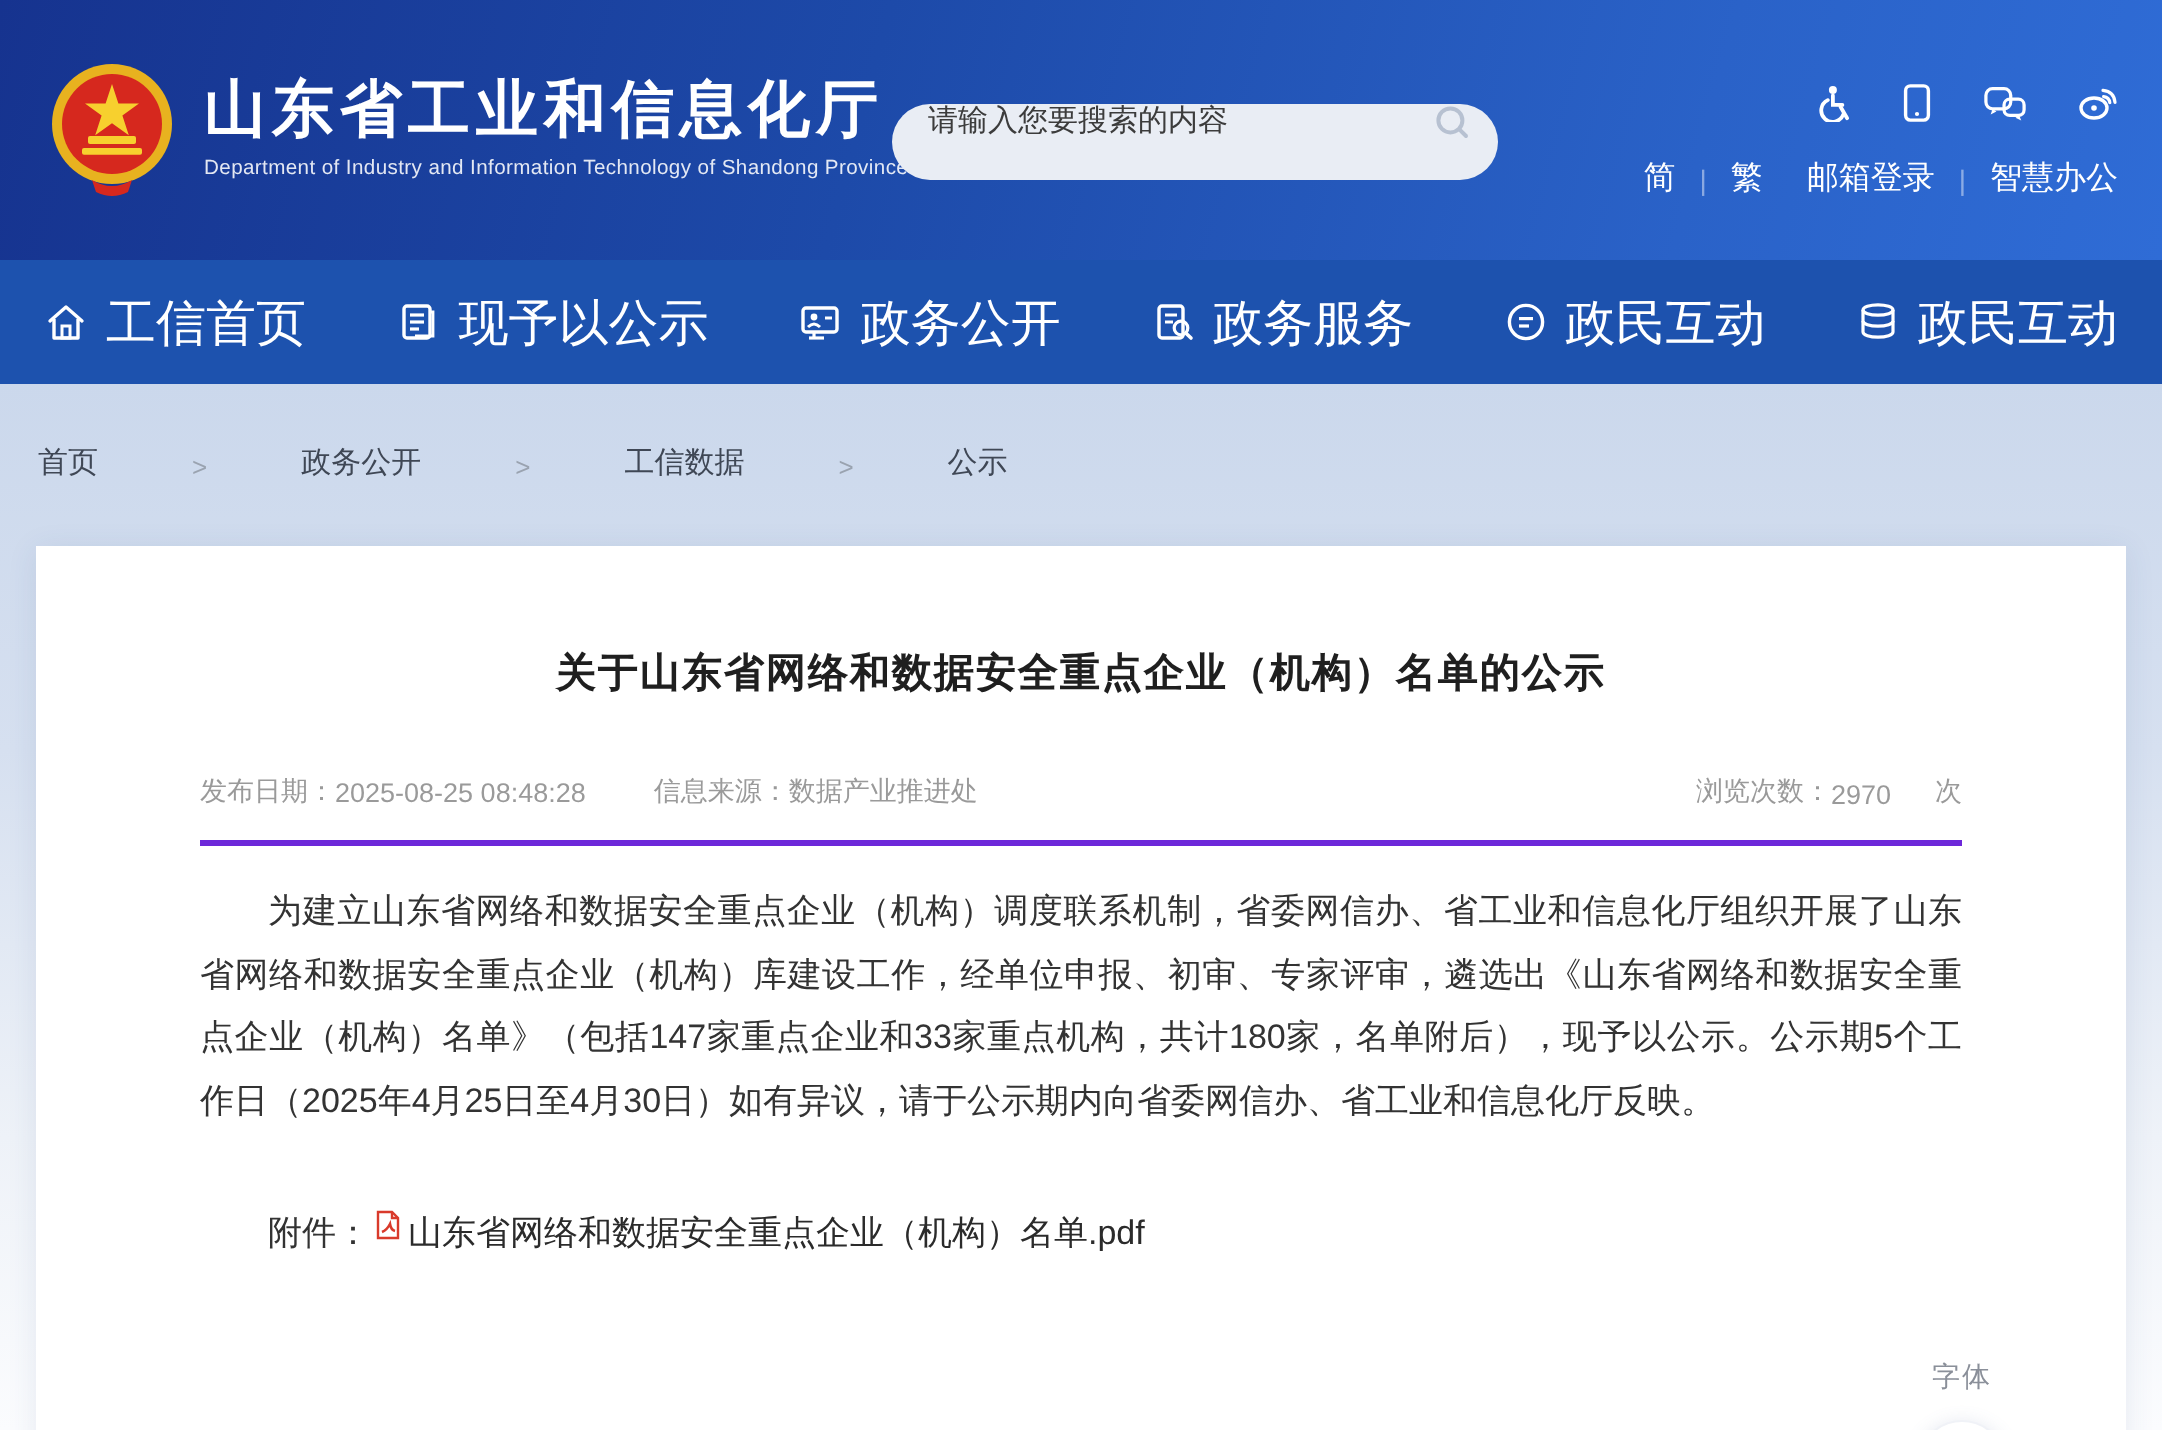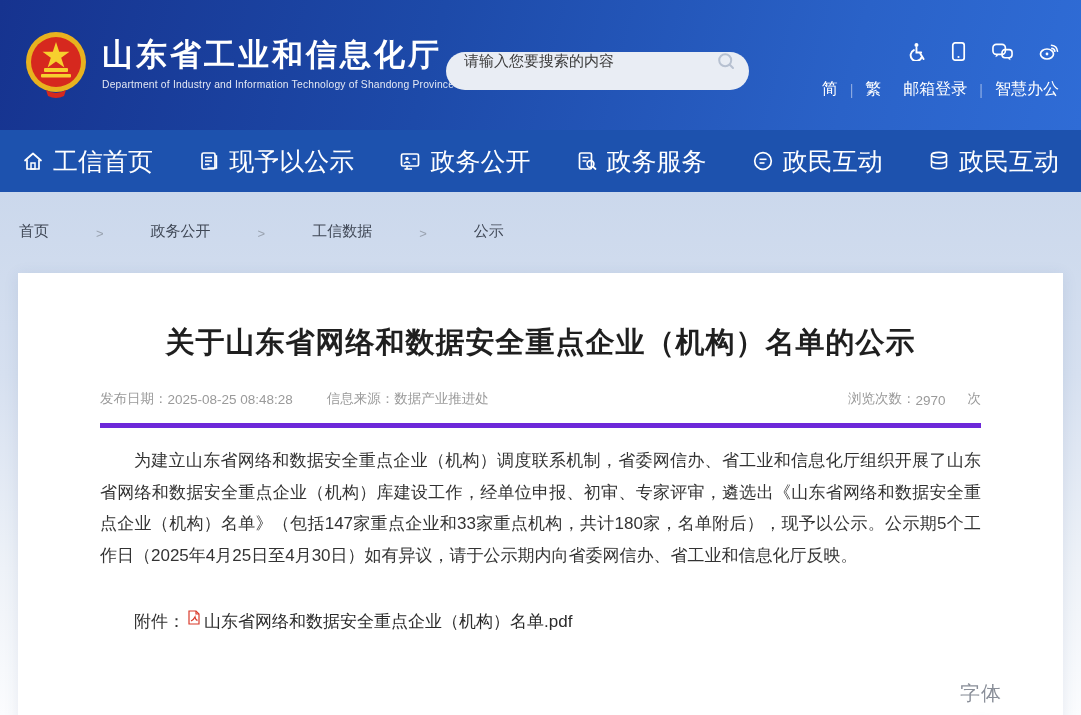--- a/index.html
+++ b/index.html
@@ -50,41 +50,41 @@
   }
   .breadcrumb { position:absolute; left:19px; top:30px; display:flex; align-items:flex-end; font-size:15px; color:#3f4755;gap:28px; }
   .bc-item { cursor:pointer; }
   .bc-sep { color:#9aa3b0; margin:0 19px; font-size:13px; }
   .card {
     position:absolute; left:18px; right:18px; top:81px; bottom:-30px;
     background:#fff; box-shadow:0 2px 14px rgba(45,75,125,.10);
     padding:50px 82px 0 82px;
   }
   .article-title {
-    text-align:center; font-size:29px; font-weight:bold; color:#1f1f1f;
-    letter-spacing:1px; margin-bottom:27px;
+    text-align:center; font-size:20px; font-weight:bold; color:#1f1f1f;
+    letter-spacing:1px; margin-bottom:37px;
   }
   .meta-row {
     display:flex; align-items:center; color:#9a9a9a; font-size:13.5px;
-    padding-bottom:15px; border-bottom:5px solid #6d28d9;
+    padding-bottom:15px; border-bottom:3px solid #6d28d9;
   }
   .meta-group { display:flex; align-items:center; }
   .meta-gap { width:34px; }
   .meta-right { margin-left:auto; display:flex; align-items:flex-end; }
   .views-unit { margin-left:22px; }
   .article-body { margin-top:17px; font-size:17px; line-height:31.5px; color:#333; }
   .main-para { text-indent:2em; text-align:justify; }
   .contacts { margin-top:25px; }
   .contact-line { text-indent:2em; line-height:32px; }
   .attachment-row { margin-top:35px; margin-left:34px; display:flex; align-items:center; font-size:17px; color:#333; }
   .pdf-icon { margin:0 3px 0 2px; position:relative; top:-4px; }
   .attachment-link { cursor:pointer; color:#2b2b2b; }
   
   .tool-rail { position:absolute; right:70px; top:488px; width:60px; text-align:center; z-index:5; }
-  .rail-label { color:#8a8f99; font-size:20px; letter-spacing:1px; }
+  .rail-label { color:#8a8f99; font-size:14px; letter-spacing:1px; }
   .rail-btn {
     width:44px; height:44px; border-radius:50%; background:#fff;
     box-shadow:0 2px 10px rgba(90,110,160,.20); border:1px solid #f0f2f7;
     margin:12px auto 4px auto; display:flex; align-items:center; justify-content:center; cursor:pointer;
   }
 </style>
 </head>
 <body>
 
 <div class="page">

